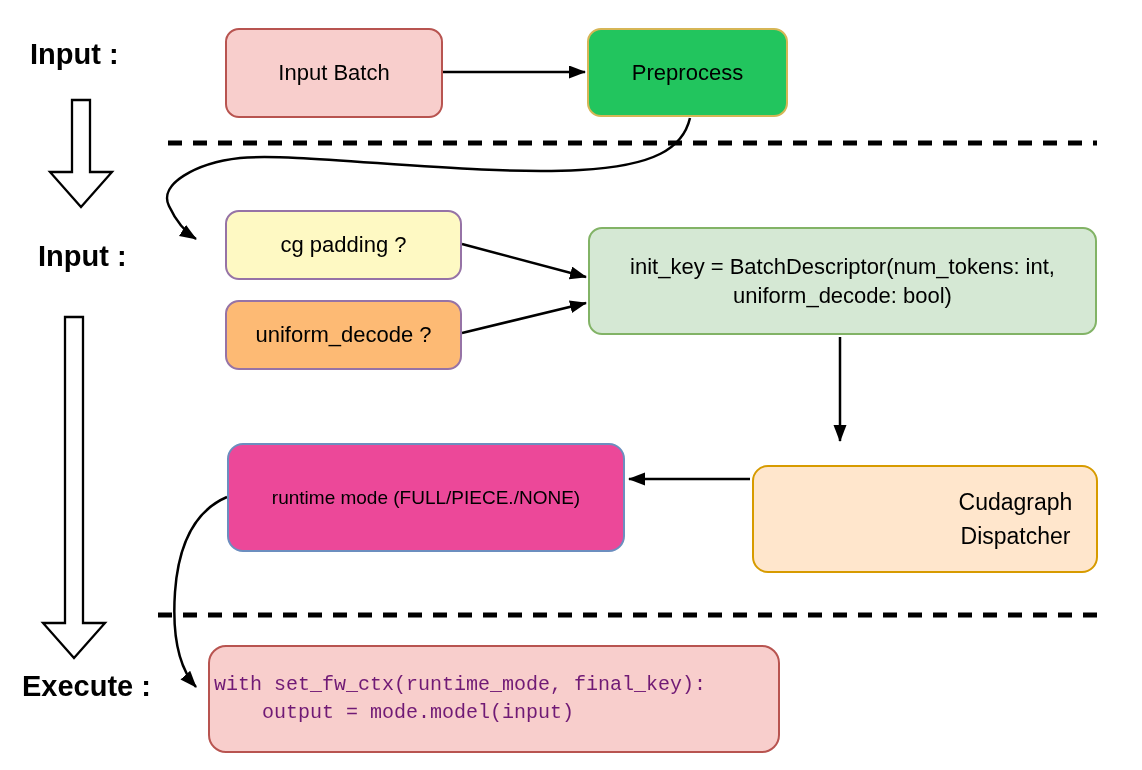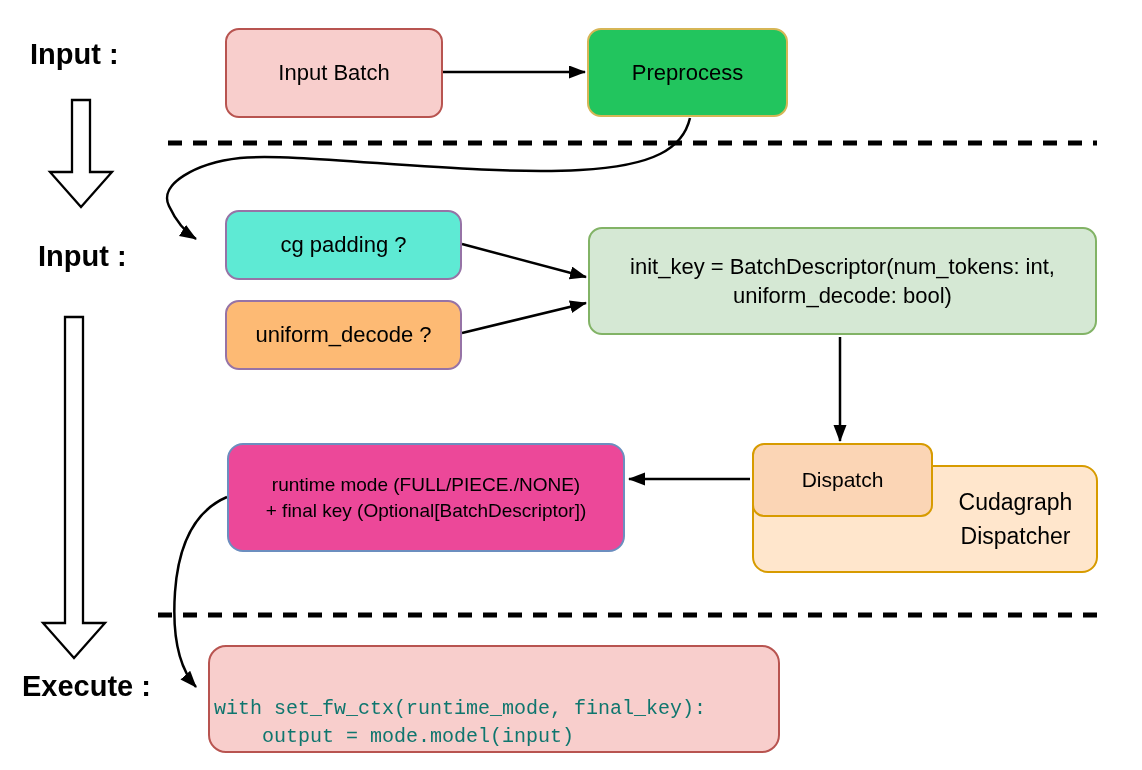--- a/index.html
+++ b/index.html
@@ -28,23 +28,23 @@
   #cudagraph-outer { left:752px; top:445px; width:346px; height:108px; border-radius:16px; }
   .cudagraph-text  {
     position:absolute; left:181px; right:0; top:0; bottom:0;
     display:flex; flex-direction:column; align-items:center; justify-content:center;
     font-size:23px; line-height:1.5;
   }
   #dispatch        { left:752px; top:443px; width:181px; height:74px; font-size:21px; border-radius:12px; }
   #runtime-mode    { left:227px; top:443px; width:398px; height:109px; font-size:19px; border-radius:16px; }
   #execute-box     {
     left:208px; top:645px; width:572px; height:108px; border-radius:18px;
-    align-items:flex-start; justify-content:flex-end;
+    align-items:flex-start; justify-content:center;
     font-family:"Liberation Mono", monospace; font-size:20px; line-height:1.4;
-    color:#0f766e; text-align:left; padding-left:4px;
+    color:#701a75; text-align:left; padding-left:4px;
   }
   .pre { white-space:pre; }
 </style>
 </head>
 <body>
 
 <div class="canvas">
 
   <svg class="overlay" viewBox="0 0 1142 770" xmlns="http://www.w3.org/2000/svg">
     <defs>
@@ -73,44 +73,40 @@
   <div class="stage-label" id="label-plan">Input :</div>
   <div class="stage-label" id="label-execute">Execute :</div>
 
   <div class="box" id="input-batch" style="background-color: rgb(248, 206, 204); border-color: rgb(184, 84, 80);">
     <span>Input Batch</span>
   </div>
   <div class="box" id="preprocess" style="background-color: #22c55e; border-color: rgb(214, 182, 86);">
     <span>Preprocess</span>
   </div>
 
-  <div class="box" id="cg-padding" style="background-color: #5eead4; border-color: rgb(150, 115, 166);">
+  <div class="box" id="cg-padding" style="background-color: #fef9c3; border-color: rgb(150, 115, 166);">
     <span>cg padding ?</span>
   </div>
   <div class="box" id="uniform-decode" style="background-color: #fdba74; border-color: rgb(150, 115, 166);">
     <span>uniform_decode ?</span>
   </div>
   <div class="box" id="init-key" style="background-color: rgb(213, 232, 212); border-color: rgb(130, 179, 102);">
     <span>init_key = BatchDescriptor(num_tokens: int,</span>
     <span>uniform_decode: bool)</span>
   </div>
 
   <div class="box" id="cudagraph-outer" style="background-color: rgb(255, 230, 204); border-color: rgb(215, 155, 0); margin-top: 20px;">
     <div class="cudagraph-text">
       <span>Cudagraph</span>
       <span>Dispatcher</span>
     </div>
   </div>
-  <div class="box" id="dispatch" style="background-color: rgb(251, 213, 181); border-color: rgb(215, 155, 0);">
-    <span>Dispatch</span>
-  </div>
 
   <div class="box" id="runtime-mode" style="background-color: #ec4899; border-color: rgb(108, 142, 191);">
     <span>runtime mode (FULL/PIECE./NONE)</span>
-    <span>+ final key (Optional[BatchDescriptor])</span>
   </div>
 
   <div class="box" id="execute-box" style="background-color: rgb(248, 206, 204); border-color: rgb(184, 84, 80);">
     <span class="pre">with set_fw_ctx(runtime_mode, final_key):</span>
     <span class="pre">    output = mode.model(input)</span>
   </div>
 
 </div>
 
 </body></html>

